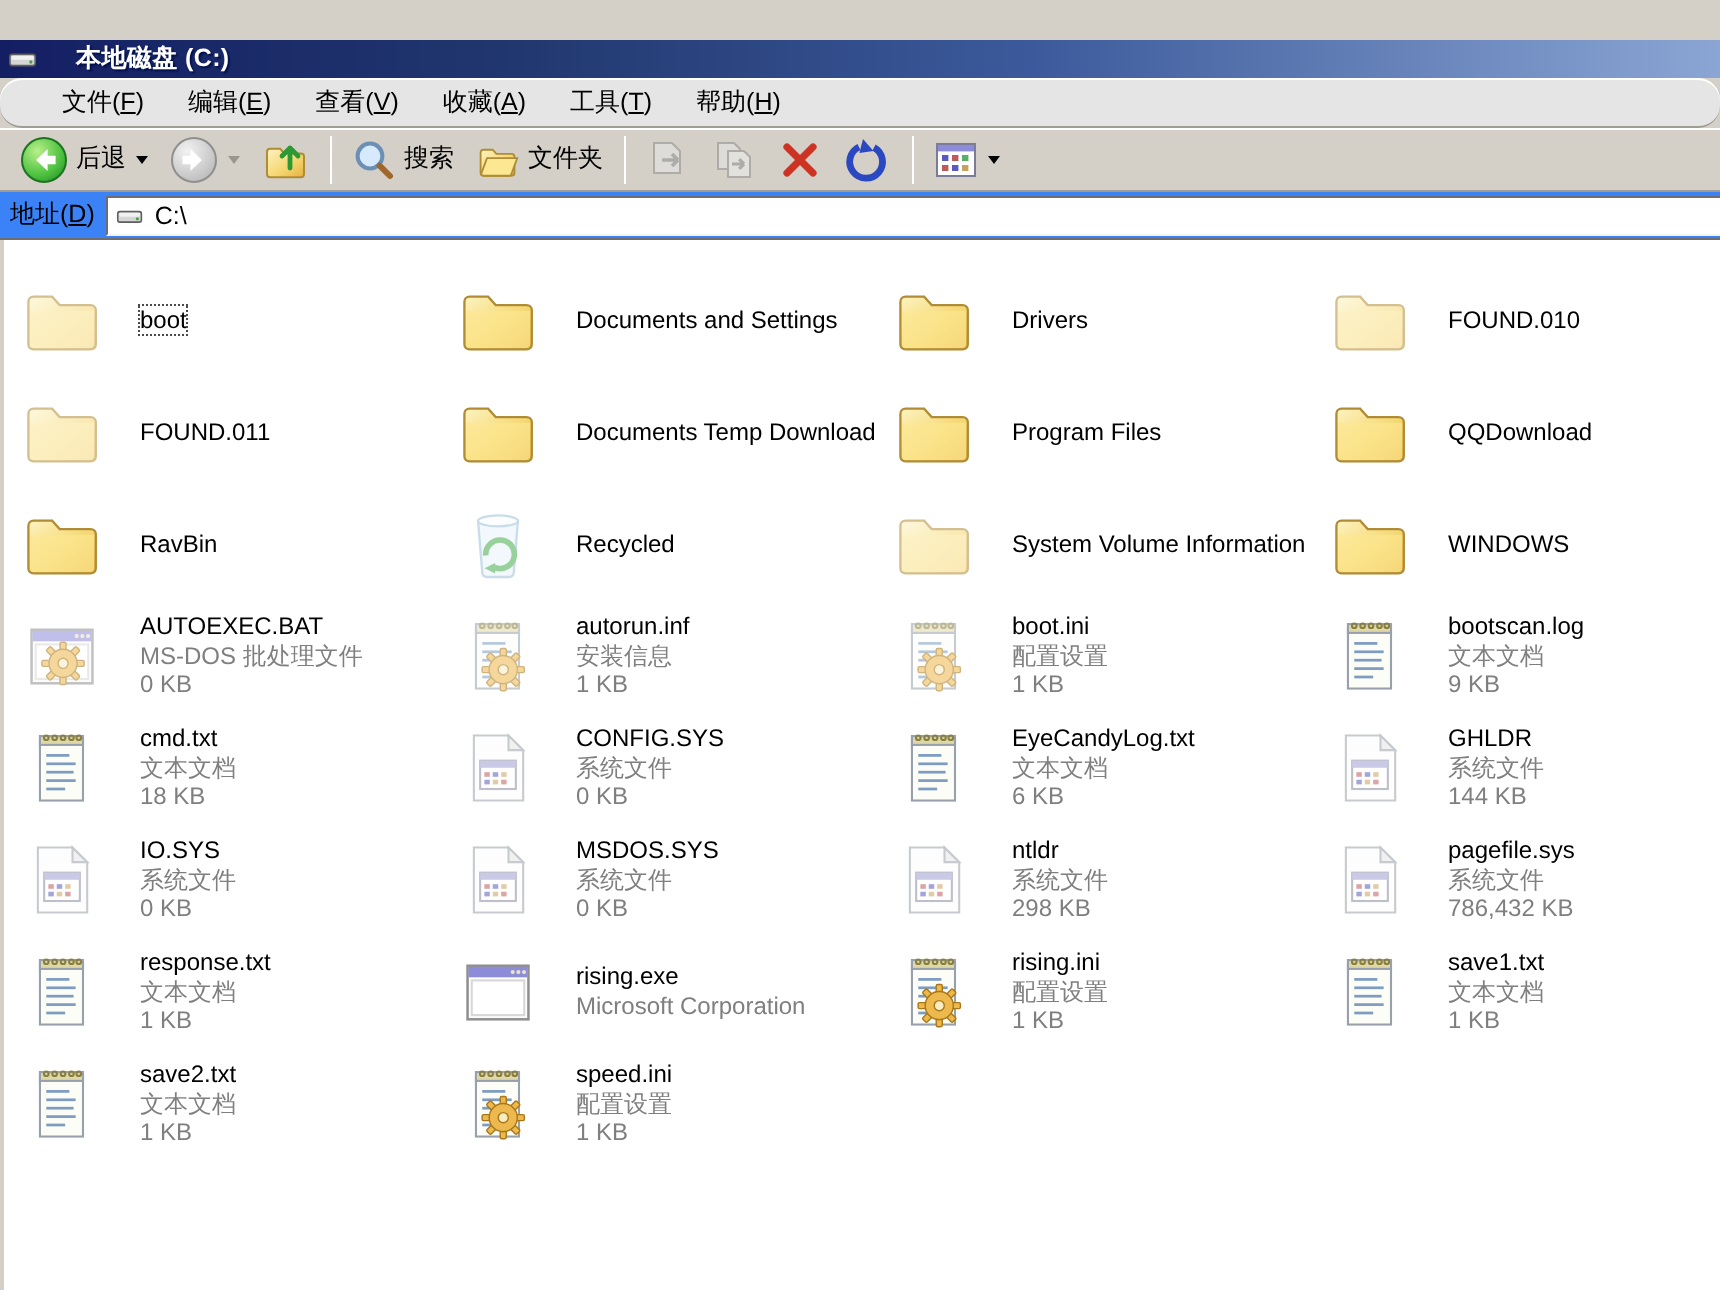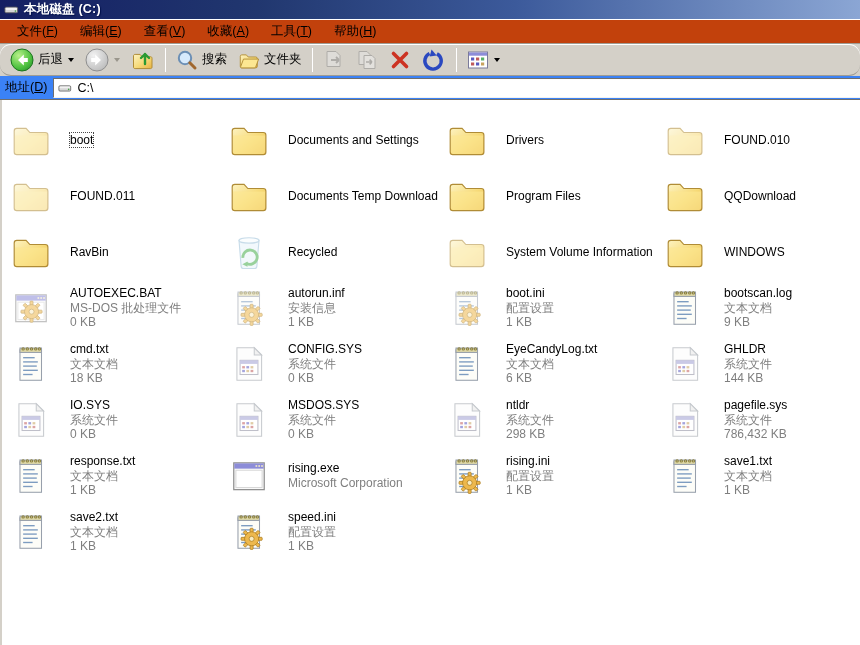--- a/index.html
+++ b/index.html
@@ -8,36 +8,36 @@
     width:860px; height:645px; overflow:hidden;
     font-family:"Liberation Sans", sans-serif;
     background:#d4d0c8;
   }
   .window { width:860px; height:645px; display:flex; flex-direction:column; background:#d4d0c8; }
 
   
   .titlebar {
     height:19px; flex:0 0 19px;
     background:linear-gradient(90deg,#141f63 0%, #21376f 30%, #3c5a9b 60%, #8ba6d4 100%);
-    display:flex; align-items:center; gap:5px; padding:0 4px;
+    display:flex; align-items:center; gap:19px; padding:0 4px;margin-top:20px;
   }
   .tb-icon svg { width:15px; height:15px; display:block; }
   .tb-text { color:#fff; font-weight:bold; font-size:12.5px; letter-spacing:.2px; text-shadow:1px 1px 1px #00104a; }
 
   
   .menubar {
-    height:25px; flex:0 0 25px; display:flex; align-items:center; padding:0 6px;
-    background:#c2410c; border-bottom:1px solid #9f9c93; box-shadow:inset 0 1px 0 #ffffff;
+    height:25px; flex:0 0 25px; display:flex; align-items:center; padding:0 20px;
+    background:#e5e5e5; border-bottom:1px solid #9f9c93; box-shadow:inset 0 1px 0 #ffffff;border-radius:11px;
   }
   .menu-item { padding:3px 11px; font-size:12.5px; color:#000; cursor:default; }
 
   
   .toolbar {
     height:32px; flex:0 0 32px; display:flex; align-items:center; padding:0 5px; gap:1px;
-    background:#d4d0c8; border-bottom:1px solid #9f9c93; box-shadow:inset 0 1px 0 #ffffff;border-radius:11px;
+    background:#d4d0c8; border-bottom:1px solid #9f9c93; box-shadow:inset 0 1px 0 #ffffff;
   }
   .tbtn {
     display:flex; align-items:center; gap:4px; border:1px solid transparent;
     background:transparent; padding:2px 4px; font-size:12.5px; color:#000; font-family:inherit;
   }
   .tbtn.disabled { color:#9a968c; }
   .tbtn svg { display:block; }
   .caret { width:0; height:0; border-left:3px solid transparent; border-right:3px solid transparent; border-top:4px solid #000; margin-left:1px; }
   .disabled .caret { border-top-color:#9a968c; }
   .tsep { width:1px; height:24px; background:#9f9c93; border-right:1px solid #ffffff; margin:0 4px; }

